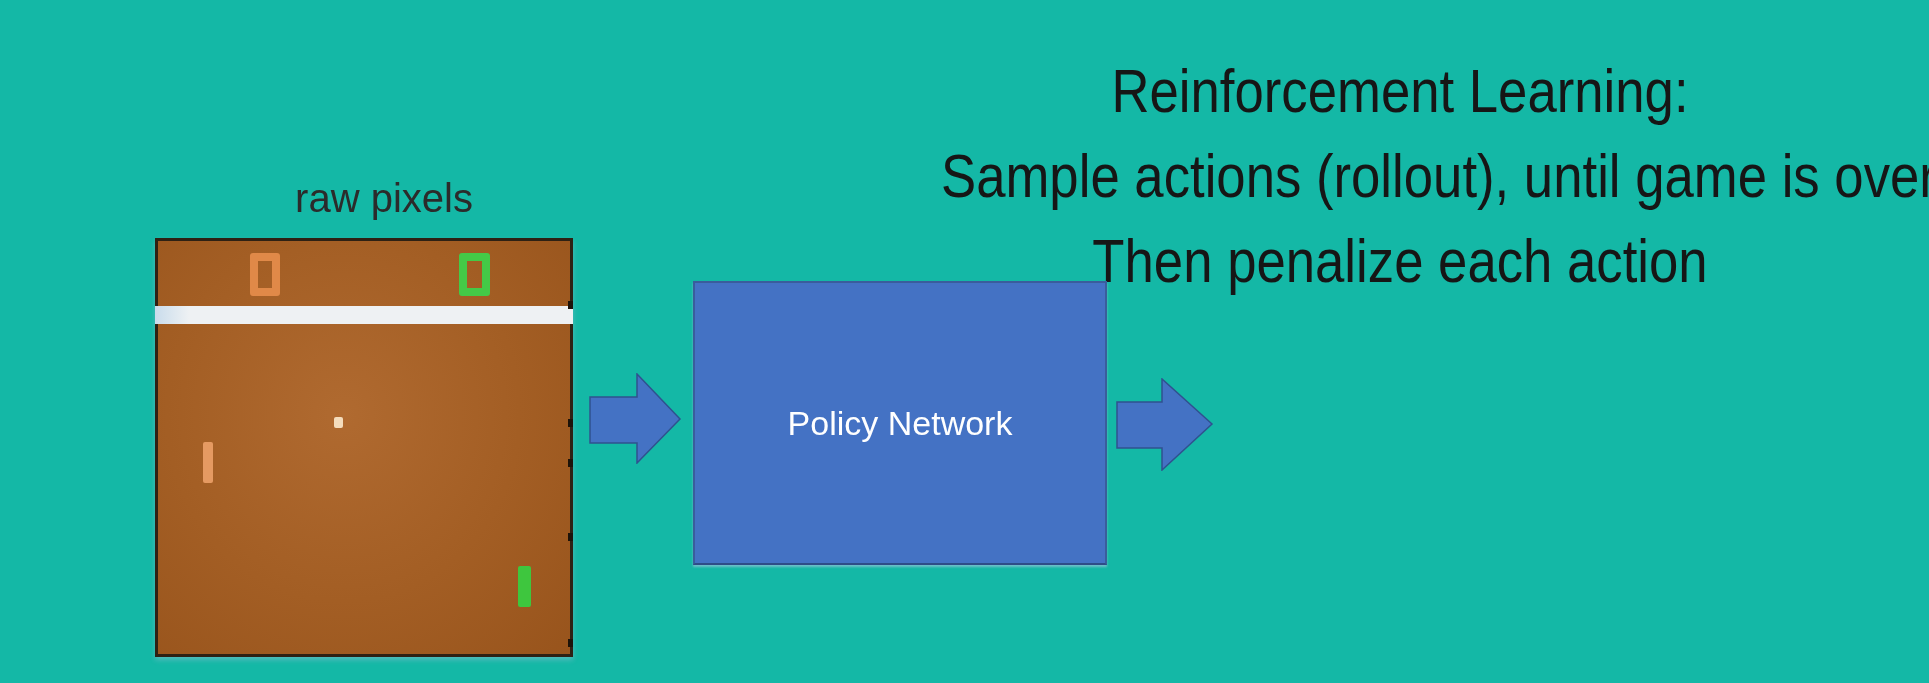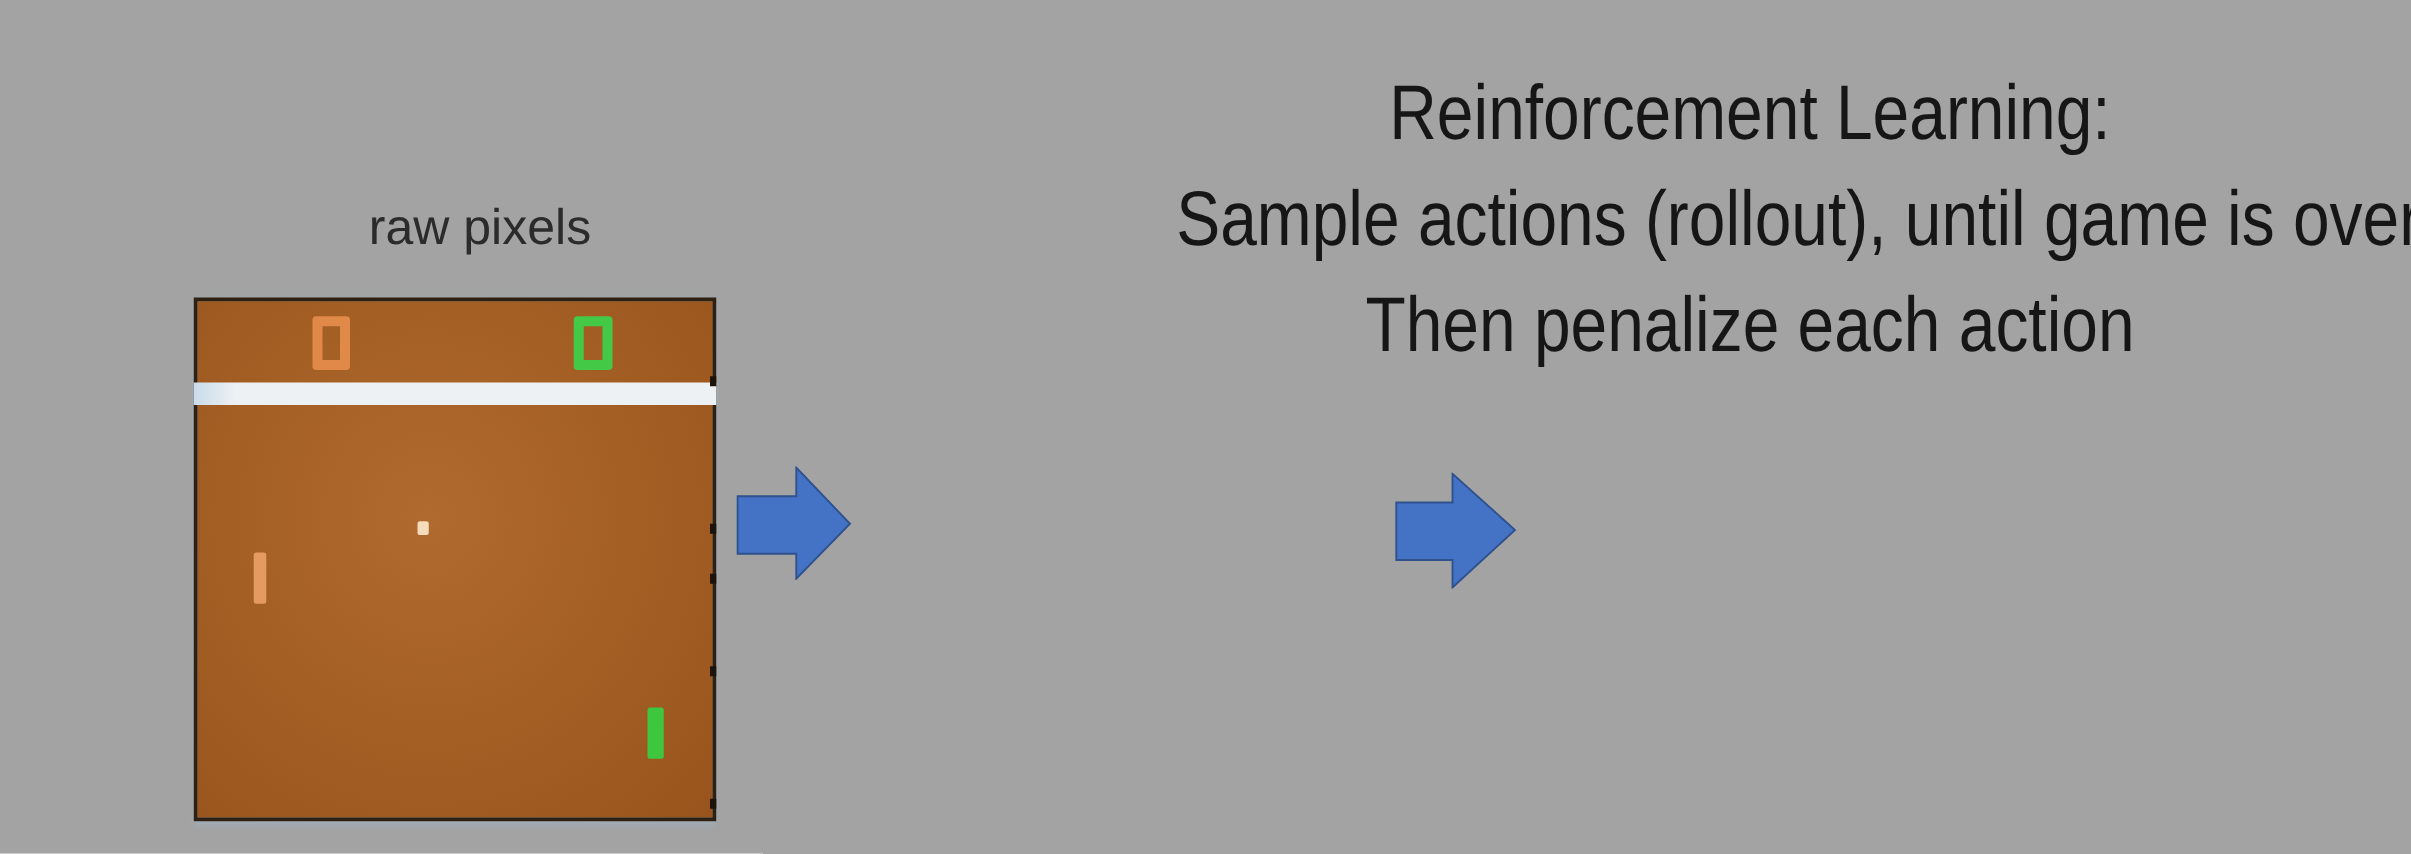--- a/index.html
+++ b/index.html
@@ -1,28 +1,28 @@
 <!DOCTYPE html>
 <html><head>
 <meta charset="utf-8">
 <style>
   html,body{margin:0;padding:0;background:#ffffff;}
   #canvas{
-    position:relative;width:1929px;height:683px;background:#a3a3a3;overflow:hidden;
+    position:relative;width:1929px;height:683px;background:#14b8a6;overflow:hidden;
     font-family:"Liberation Sans",sans-serif;
   }
   
   .title-block{
     position:absolute;left:860px;top:48px;width:1080px;text-align:center;
     color:#161616;font-size:62px;line-height:85px;font-weight:400;white-space:nowrap;
   }
   .title-line{transform:scaleX(0.85);transform-origin:50% 50%;}
   
   .raw-pixels-label{
-    position:absolute;left:175px;top:160px;width:418px;text-align:center;
+    position:absolute;left:175px;top:176px;width:418px;text-align:center;
     color:#2b2b2b;font-size:40px;font-weight:400;
   }
   
   .game{
     position:absolute;left:155px;top:238px;width:418px;height:419px;
     box-sizing:border-box;border:3px solid #2e2114;
     background:radial-gradient(ellipse at 45% 42%, #b06a30 0%, #a35e24 55%, #98541c 100%);
     box-shadow:0 3px 5px rgba(160,190,215,0.45);
   }
   .score{position:absolute;box-sizing:border-box;background:transparent;border-radius:3px;}
@@ -78,19 +78,22 @@
     <div class="speck" style="top:178px"></div>
     <div class="speck" style="top:218px"></div>
     <div class="speck" style="top:292px"></div>
     <div class="speck" style="top:398px"></div>
   </div>
 
   <svg class="flow-arrow arrow-in" width="93" height="91" viewBox="0 0 93 91">
     <polygon points="1,24 48,24 48,1 91,46 48,90 48,70 1,70" fill="#4472c4" stroke="#2f528f" stroke-width="1.5"></polygon>
   </svg>
 
+  <div class="policy-box">
+    <span class="policy-box-label">Policy Network</span>
+  </div>
 
   <svg class="flow-arrow arrow-out" width="98" height="93" viewBox="0 0 98 93">
     <polygon points="1,24 46,24 46,1 96,46 46,92 46,70 1,70" fill="#4472c4" stroke="#2f528f" stroke-width="1.5"></polygon>
   </svg>
 
 
 </div>
 
 </body></html>

